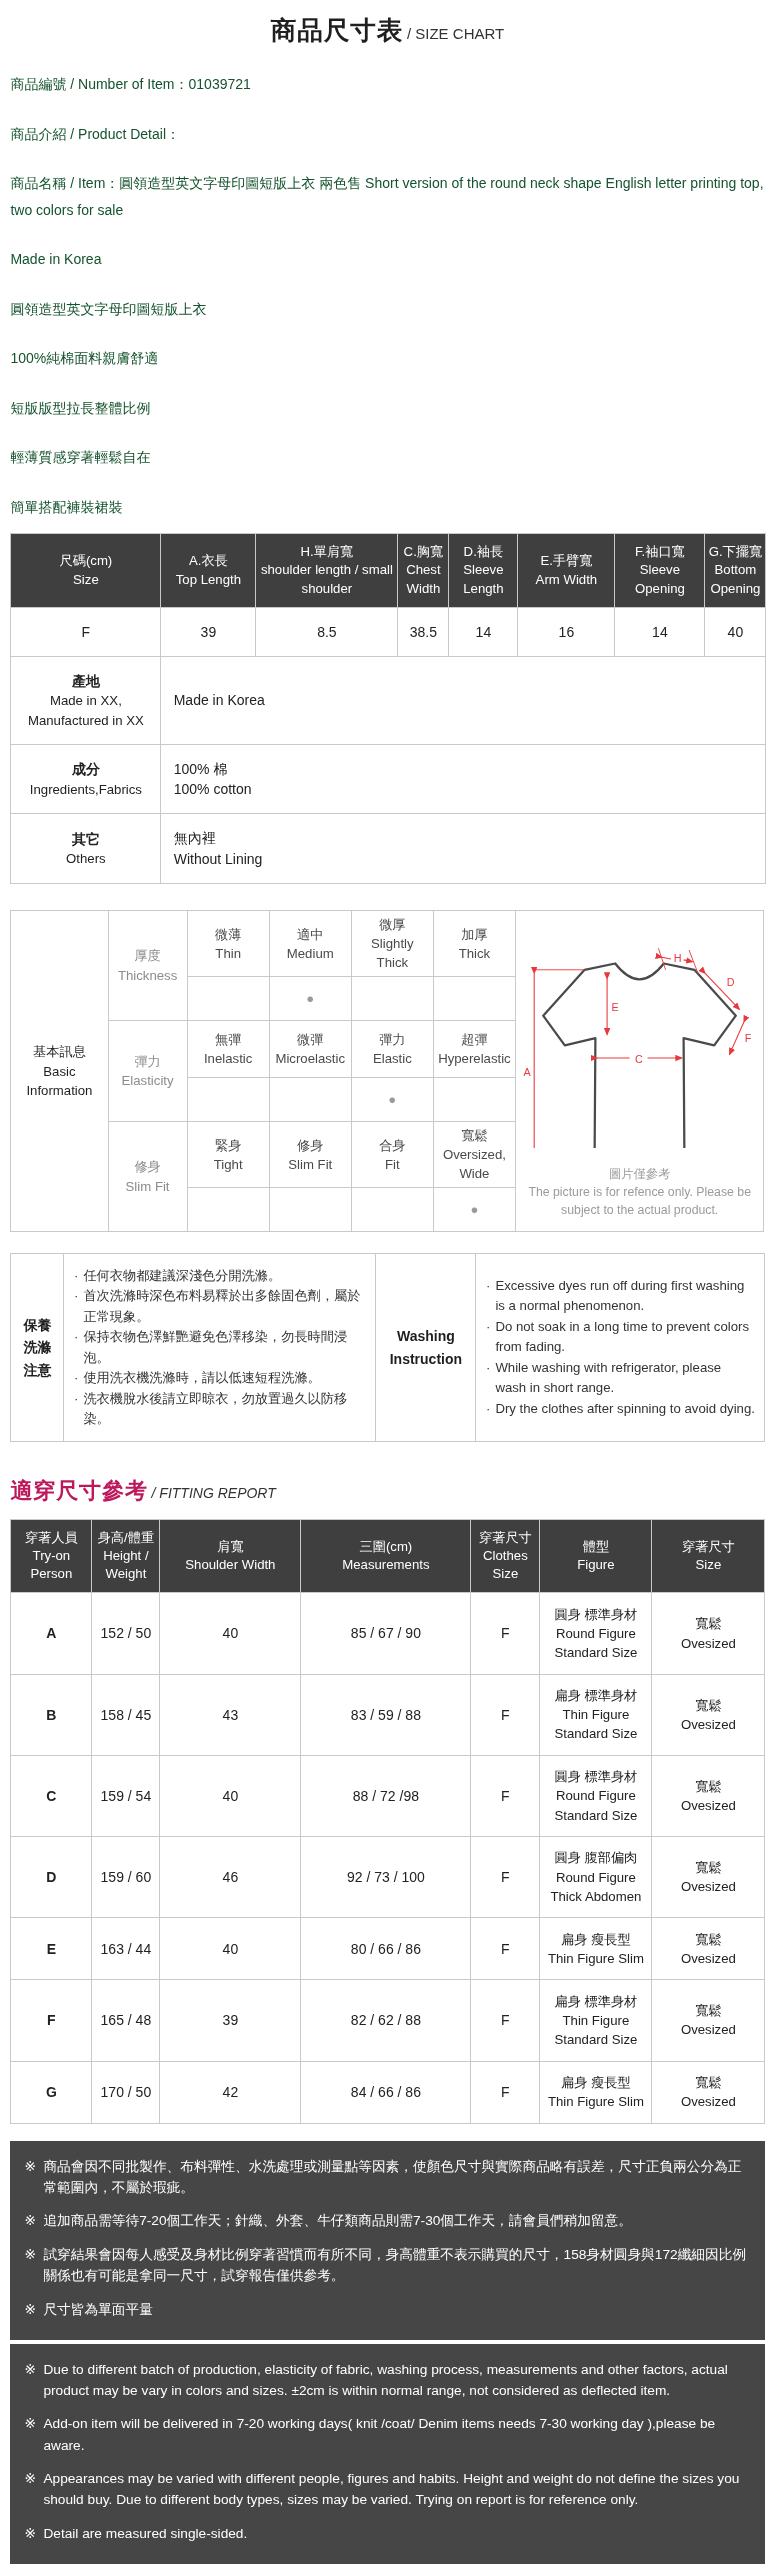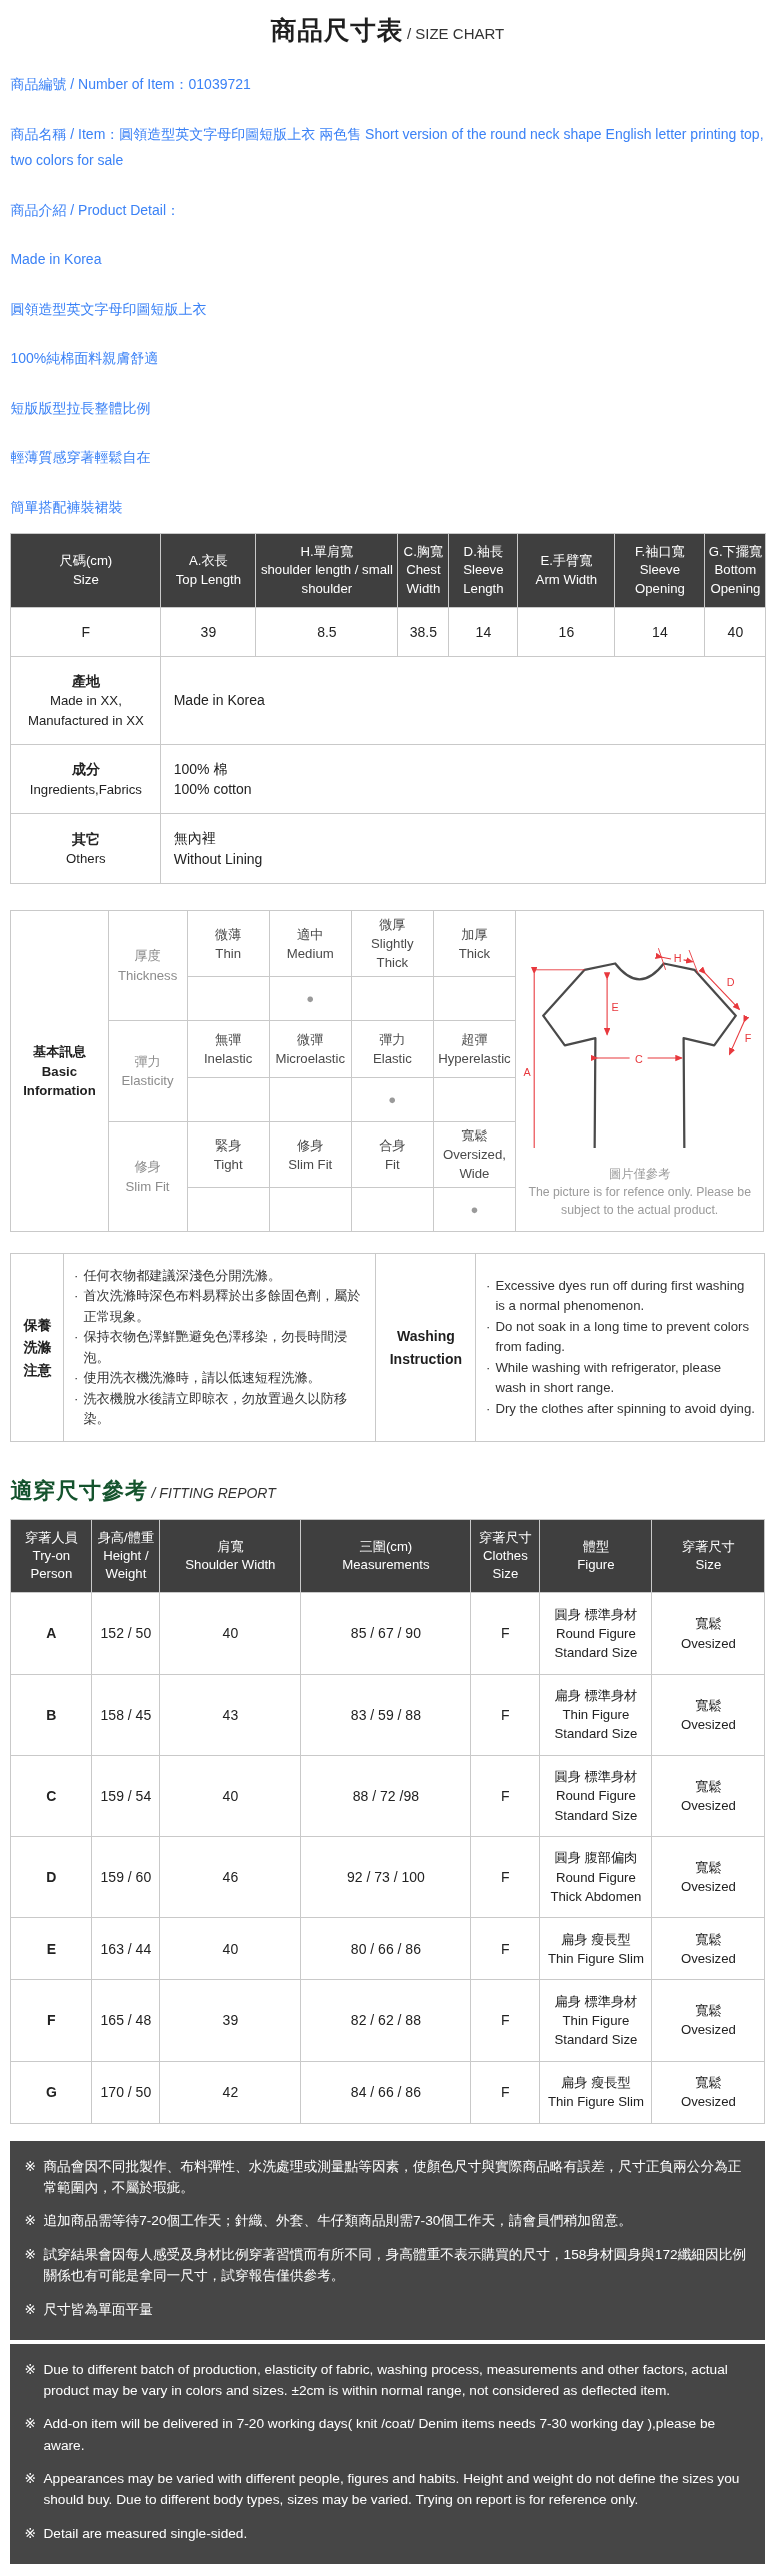--- a/index.html
+++ b/index.html
@@ -8,21 +8,21 @@
     width:774px; min-height:2576px; margin:0 auto;
     font-family:"Liberation Sans","DejaVu Sans",sans-serif;
     color:#333;
   }
   .container { padding:13.2px 9.5px 28px 10.4px; }
 
   
   .page-title { margin-bottom:5.7px;text-align:center; }
   .page-title .zh { font-size:25.6px; font-weight:bold; color:#1f1f1f; letter-spacing:0.9px; }
   .page-title .en { font-size:15px; color:#333; margin-left:3.8px; }
-  .info-line { font-size:14px; line-height:26.5px; color:#3b82f6;margin-top:23px; }
+  .info-line { font-size:14px; line-height:26.5px; color:#14532d;margin-top:23px; }
 
   
   table { border-collapse:collapse; width:754px; table-layout:fixed; }
   th,td { border:0.9px solid #c9c9c9; }
   th {
     background:#3f3f3f; color:#ffffff; font-weight:normal;
     font-size:13.2px; line-height:1.4; padding:8.5px 2.8px; text-align:center;
   }
   td { font-size:14px; text-align:center; color:#222; line-height:1.45; }
   .blk { display:block; }
@@ -30,39 +30,39 @@
   
   .size-table { margin-top:13.2px; }
   .size-table td { padding:14px 4.7px; }
   .meta-label .zh { font-weight:bold; font-size:14px; }
   .meta-label .en { font-size:13.2px; }
   .meta-value { text-align:left !important; padding-left:12.3px !important; }
 
   
   .basic-table { margin-top:26.5px; font-size:13.2px; }
   .basic-table td { font-size:13.2px; }
-  .group-cell { font-weight:bold; font-size:14px; color:#1f1f1f; line-height:1.5; }
+  .group-cell { font-weight:normal; font-size:14px; color:#1f1f1f; line-height:1.5; }
   .attr-cell { color:#8c8c8c; line-height:1.5; }
   .opt-cell { height:57px; color:#4a4a4a; line-height:1.45; padding:3.8px 1.9px; }
   .dot-cell { height:44px; color:#9a9a9a; font-size:11.4px; }
   .diagram-cell { vertical-align:middle; padding:7.6px 3.8px; }
   .diagram-caption { color:#9b9b9b; font-size:12.3px; line-height:1.45; margin-top:13.2px; text-align:center; }
 
   
   .wash-table { margin-top:21px; }
   .wash-table td { vertical-align:middle; }
   .wash-label { font-weight:bold; font-size:14px; color:#1f1f1f; line-height:1.6; padding:5.7px 11.4px; }
   .wash-body { text-align:left !important; padding:11.4px 9.5px; font-size:13.2px; color:#333; }
   .wash-list { list-style:none; }
   .wash-list li { display:flex; line-height:1.55; }
   .wash-list .b { flex:0 0 9.5px; }
 
   
   .fit-heading { margin-top:34px; margin-bottom:13.2px; }
-  .fit-heading .zh { font-size:22px; font-weight:bold; color:#14532d; letter-spacing:0.9px; }
+  .fit-heading .zh { font-size:22px; font-weight:bold; color:#be185d; letter-spacing:0.9px; }
   .fit-heading .en { font-size:14px; color:#333; margin-left:3.8px;font-style:italic; }
   .fit-table td { padding:11.4px 3.8px; }
   .fit-person { font-weight:bold; }
   .figure-cell, .fitsize-cell { font-size:13.2px; line-height:1.45; }
 
   
   .notes { margin-top:17px; background:#464646; color:#ffffff; padding:15px 14px 7.6px 14px; }
   .notes.second { margin-top:3.8px; }
   .note-line { display:flex; font-size:13.7px; line-height:1.55; margin-bottom:12.3px; }
   .note-line .m { flex:0 0 19px; }
@@ -72,22 +72,22 @@
 </head>
 <body>
 
 <div class="container">
 
   <div class="page-title">
     <span class="zh">商品尺寸表</span><span class="en">/ SIZE CHART</span>
   </div>
   <div>
     <div class="info-line">商品編號 / Number of Item：01039721</div>
+    <div class="info-line">商品介紹 / Product Detail：</div>
     <div class="info-line">商品名稱 / Item：圓領造型英文字母印圖短版上衣 兩色售 Short version of the round neck shape English letter printing top, two colors for sale</div>
-    <div class="info-line">商品介紹 / Product Detail：</div>
     <div class="info-line">Made in Korea</div>
     <div class="info-line">圓領造型英文字母印圖短版上衣</div>
     <div class="info-line">100%純棉面料親膚舒適</div>
     <div class="info-line">短版版型拉長整體比例</div>
     <div class="info-line">輕薄質感穿著輕鬆自在</div>
     <div class="info-line">簡單搭配褲裝裙裝</div>
   </div>
 
   <table class="size-table">
     <colgroup>

